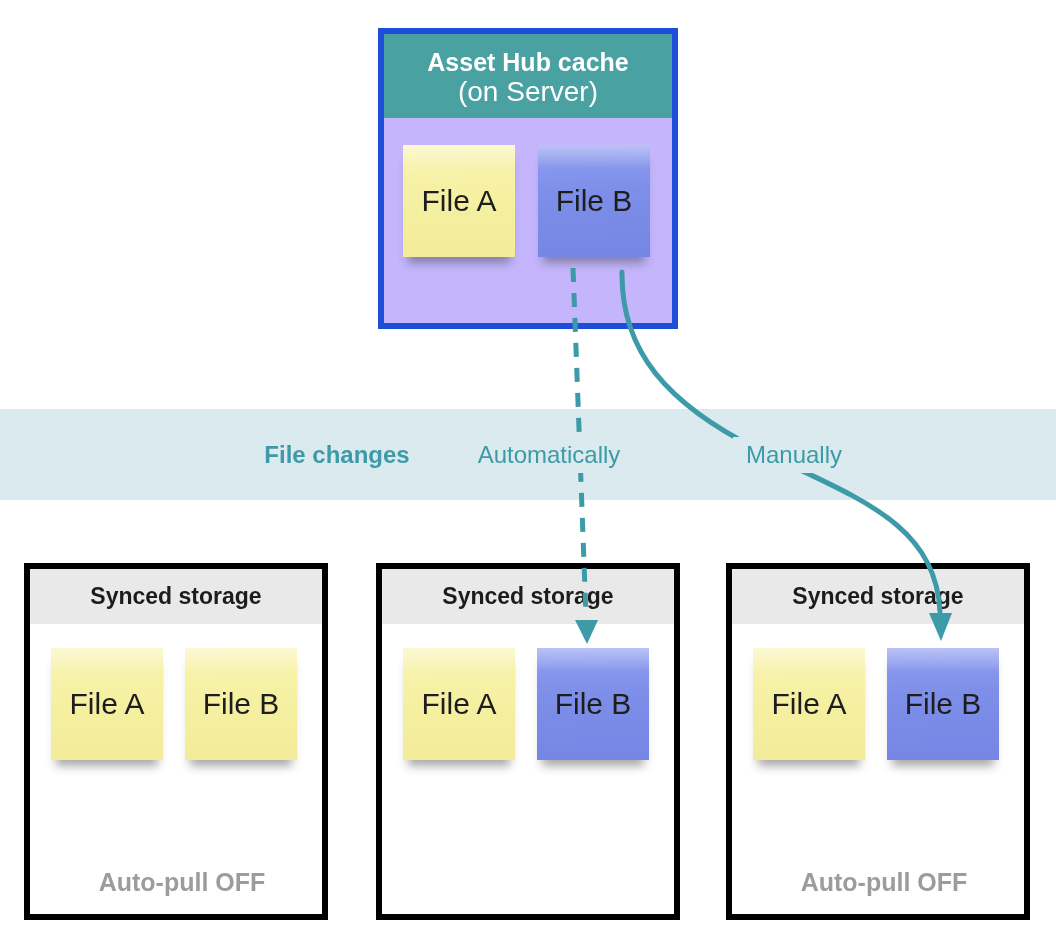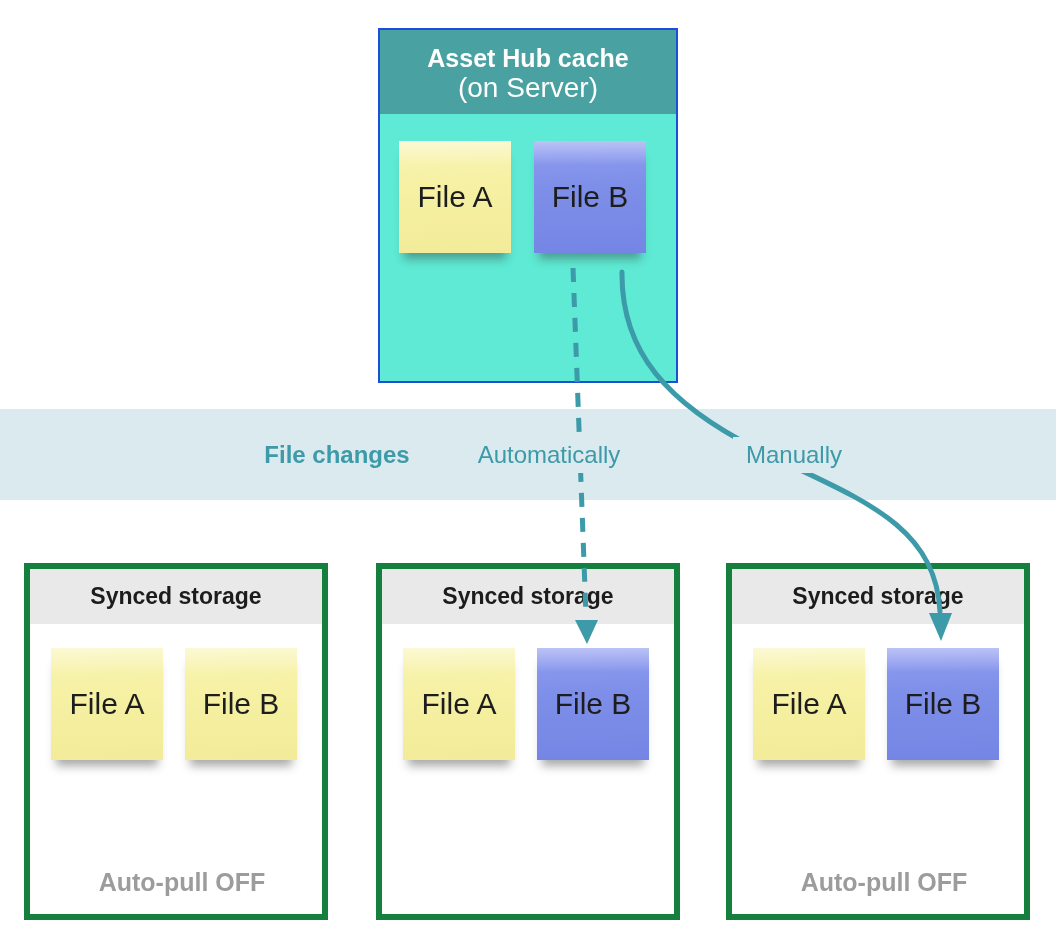--- a/index.html
+++ b/index.html
@@ -5,22 +5,22 @@
   html,body{margin:0;padding:0;background:#ffffff;}
   body{
     width:1056px;height:946px;position:relative;overflow:hidden;
     font-family:"Liberation Sans","DejaVu Sans",sans-serif;
     -webkit-font-smoothing:antialiased;
   }
   .abs{position:absolute;}
 
   
   .cache-box{
-    left:378px;top:28px;width:300px;height:355px;
-    background:#5eead4;border:2px solid #1d4ed8;box-sizing:border-box;
+    left:378px;top:28px;width:300px;height:301px;
+    background:#c4b5fd;border:6px solid #1d4ed8;box-sizing:border-box;
   }
   .cache-header{
     position:absolute;left:0;top:0;right:0;height:84px;
     background:#4aa1a2;color:#ffffff;
     display:flex;flex-direction:column;align-items:center;justify-content:center;
     gap:3px;
   }
   .cache-title{font-size:25px;font-weight:bold;line-height:28px;}
   .cache-subtitle{font-size:28px;font-weight:400;line-height:26px;}
 
@@ -52,21 +52,21 @@
   #pull-label{left:250px;width:174px;}
   #auto-label{left:458px;width:182px;}
   #manual-label{left:733px;width:122px;}
 
   
   .arrows{left:0;top:0;width:1056px;height:946px;z-index:5;pointer-events:none;}
 
   
   .storage{
     top:563px;width:304px;height:357px;
-    background:#ffffff;border:6px solid #15803d;box-sizing:border-box;
+    background:#ffffff;border:6px solid #000000;box-sizing:border-box;
   }
   #storage-0{left:24px;}
   #storage-1{left:376px;}
   #storage-2{left:726px;}
   .storage-header{
     position:absolute;left:0;top:0;right:0;height:55px;
     background:#e9e9e9;color:#1c1c1c;
     display:flex;align-items:center;justify-content:center;
     font-size:23px;font-weight:bold;
   }

